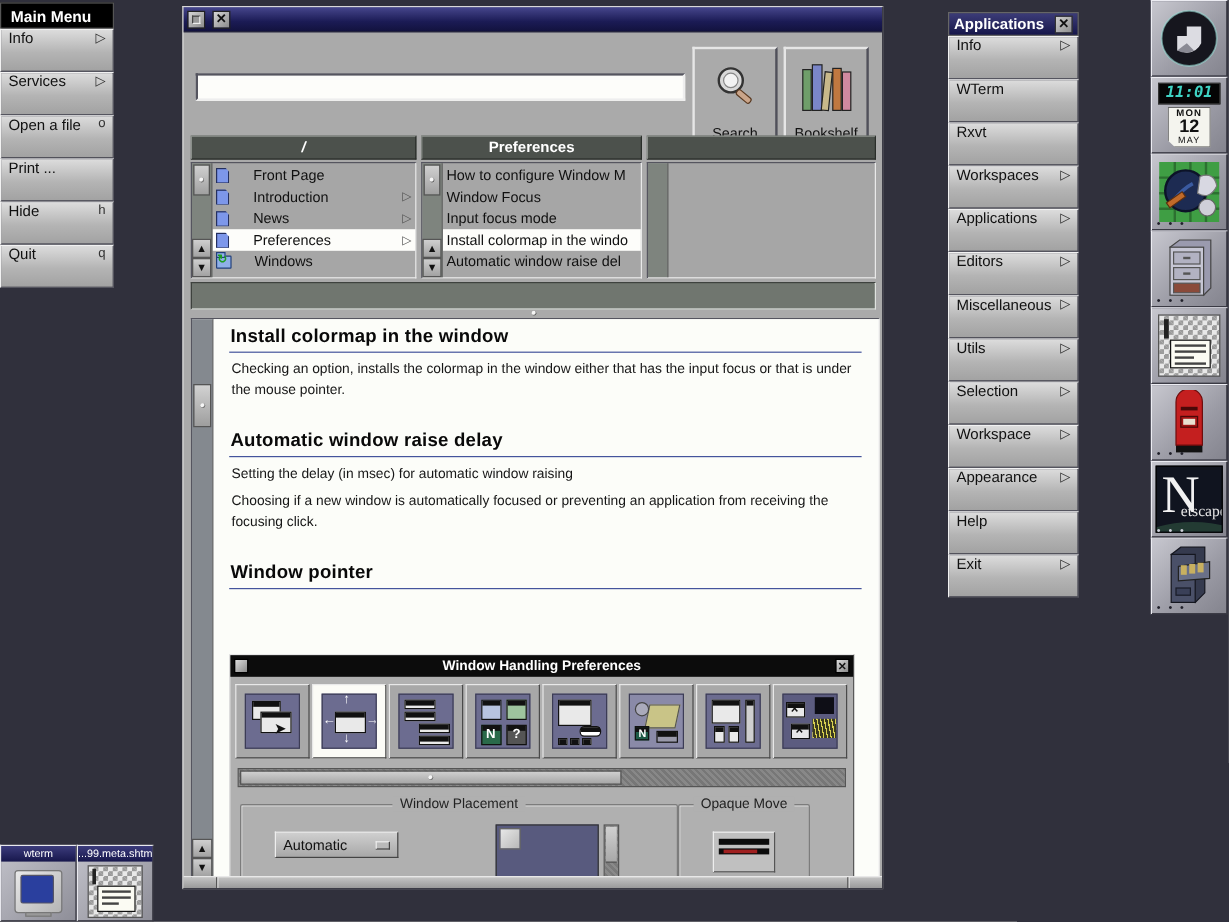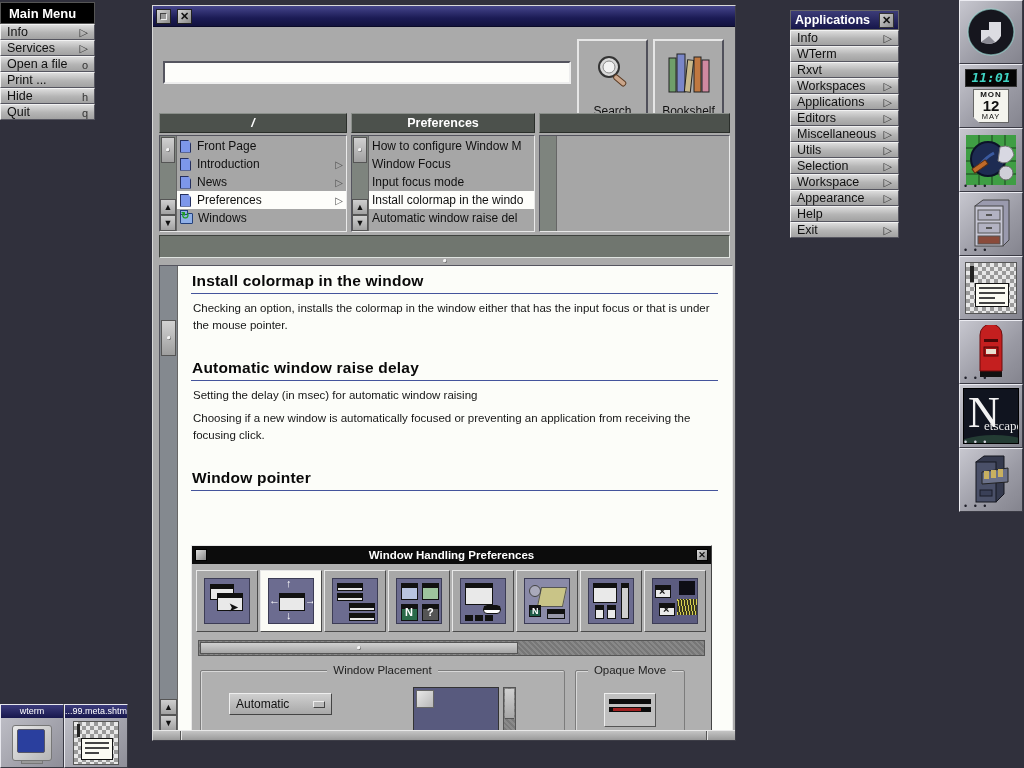--- a/index.html
+++ b/index.html
@@ -3,24 +3,24 @@
 <meta charset="utf-8">
 <style>
   * { margin:0; padding:0; box-sizing:border-box; }
   html,body { width:1024px; height:768px; overflow:hidden; }
   body { background:#30303c; font-family:"Liberation Sans", sans-serif; position:relative; }
 
   
   .wm-menu { position:absolute; }
   .wm-menu-title { height:22px; background:#000; color:#fff; font-weight:bold; font-size:13px;
                    padding:3px 8px 0 8px; border:1px solid #555; }
-  .wm-menu-item { height:16px; background:linear-gradient(180deg,#dcdcdc 0%,#b4b4b4 55%,#a2a2a2 100%);
+  .wm-menu-item { height:36px; background:linear-gradient(180deg,#dcdcdc 0%,#b4b4b4 55%,#a2a2a2 100%);
                   border-top:1px solid #f2f2f2; border-left:1px solid #f2f2f2;
                   border-right:1px solid #55555f; border-bottom:1px solid #55555f;
-                  color:#101010; font-size:12.5px; display:flex; align-items:flex-end;
+                  color:#101010; font-size:12.5px; display:flex; align-items:flex-start;
                   padding:0 6px; cursor:default; }
   .wm-menu-item .label { flex:1 1 auto; white-space:nowrap; overflow:hidden; }
   .wm-menu-item .extra { flex:0 0 auto; font-size:11px; color:#333; }
   .apps-title { height:20px; background:linear-gradient(180deg,#3c3c78,#16164a); color:#fff;
                 font-weight:bold; font-size:12.5px; display:flex; align-items:center;
                 padding:0 4px; border:1px solid #666; }
   .apps-title .t { flex:1 1 auto; }
   .x-btn { width:15px; height:15px; background:linear-gradient(135deg,#cfcfcf,#8f8f8f);
            border:1px solid #333; color:#111; font-size:11px; line-height:13px; text-align:center;
            font-weight:bold; }
@@ -63,21 +63,21 @@
   .vsb .knob { position:absolute; left:1px; right:1px; top:1px; height:26px;
                background:linear-gradient(180deg,#d0d0d0,#a0a0a0);
                border:1px solid #555; }
   .dimple { position:absolute; left:50%; top:50%; width:4px; height:4px; margin:-2px 0 0 -2px;
             border-radius:50%; background:radial-gradient(circle at 35% 35%, #f5f5f5 0 40%, #555 70%); }
   .vsb .arrows { position:absolute; left:0; right:0; bottom:0; }
   .sb-arrow { height:16px; background:linear-gradient(180deg,#cfcfcf,#a2a2a2); border:1px solid #555;
               font-size:9px; text-align:center; line-height:14px; color:#111; }
   .col-rows { flex:1 1 auto; padding-top:1px; }
   .brow { height:18px; display:flex; align-items:center; font-size:12px; color:#101010;
-          padding:0 3px; white-space:nowrap; overflow:hidden; }
+          padding:0 3px; white-space:nowrap; overflow:hidden;gap:14px; }
   .brow.sel { background:#fdfdfa; }
   .brow .txt { flex:1 1 auto; overflow:hidden; }
   .brow .arr { flex:0 0 auto; font-size:10px; color:#555; }
   .pgico { width:11px; height:13px; margin-right:6px; flex:0 0 auto;
            background:#7d97ea; border:1px solid #25305e;
            clip-path:polygon(0 0, 70% 0, 100% 30%, 100% 100%, 0 100%); }
   .fldico { width:13px; height:11px; margin-right:5px; flex:0 0 auto; position:relative;
             background:#8fb0e8; border:1px solid #23407a; border-radius:1px; }
   .fldico:before { content:""; position:absolute; left:-1px; top:-4px; width:6px; height:3px;
                    background:#8fb0e8; border:1px solid #23407a; }
@@ -124,21 +124,21 @@
   .wtile.sel { background:#fbfbf6; }
   .wt-inner { width:46px; height:46px; background:#6c6c90; position:relative; overflow:hidden;
               border:1px solid #3c3c55; color:#fff; }
   .mini-win { position:absolute; background:#e9e9e9; border:1px solid #111; }
   .mini-win:before { content:""; position:absolute; left:0; right:0; top:0; height:4px; background:#111; }
   .wt-glyph { position:absolute; font-size:11px; font-weight:bold; color:#fff; }
   .shot-hsb { margin:4px 6px 0 6px; height:16px; background:repeating-linear-gradient(45deg,#888 0 2px,#777 2px 4px);
               border:1px solid #555; position:relative; }
   .shot-hsb .knob { position:absolute; left:1px; top:1px; bottom:1px; width:63%;
                     background:linear-gradient(180deg,#d0d0d0,#a6a6a6); border:1px solid #555; }
-  .shot-lower { display:flex; gap:10px; padding:14px 8px 0 8px; }
+  .shot-lower { display:flex; gap:0; padding:14px 8px 0 8px; }
   .fieldset { border:1px solid #7c7c7c; border-radius:2px; position:relative;
               box-shadow:1px 1px 0 #d8d8d8 inset; }
   .fieldset .legend { position:absolute; top:-7px; left:0; right:0; text-align:center;
                       font-size:11.5px; color:#222; }
   .fieldset .legend span { background:#b0b0b0; padding:0 6px; }
   .fs-place { width:365px; height:70px; }
   .fs-opaque { width:110px; height:70px; }
   .popup-btn { position:absolute; left:28px; top:22px; width:103px; height:22px;
                background:linear-gradient(180deg,#cfcfcf,#a8a8a8);
                border-top:1px solid #eee; border-left:1px solid #eee;

